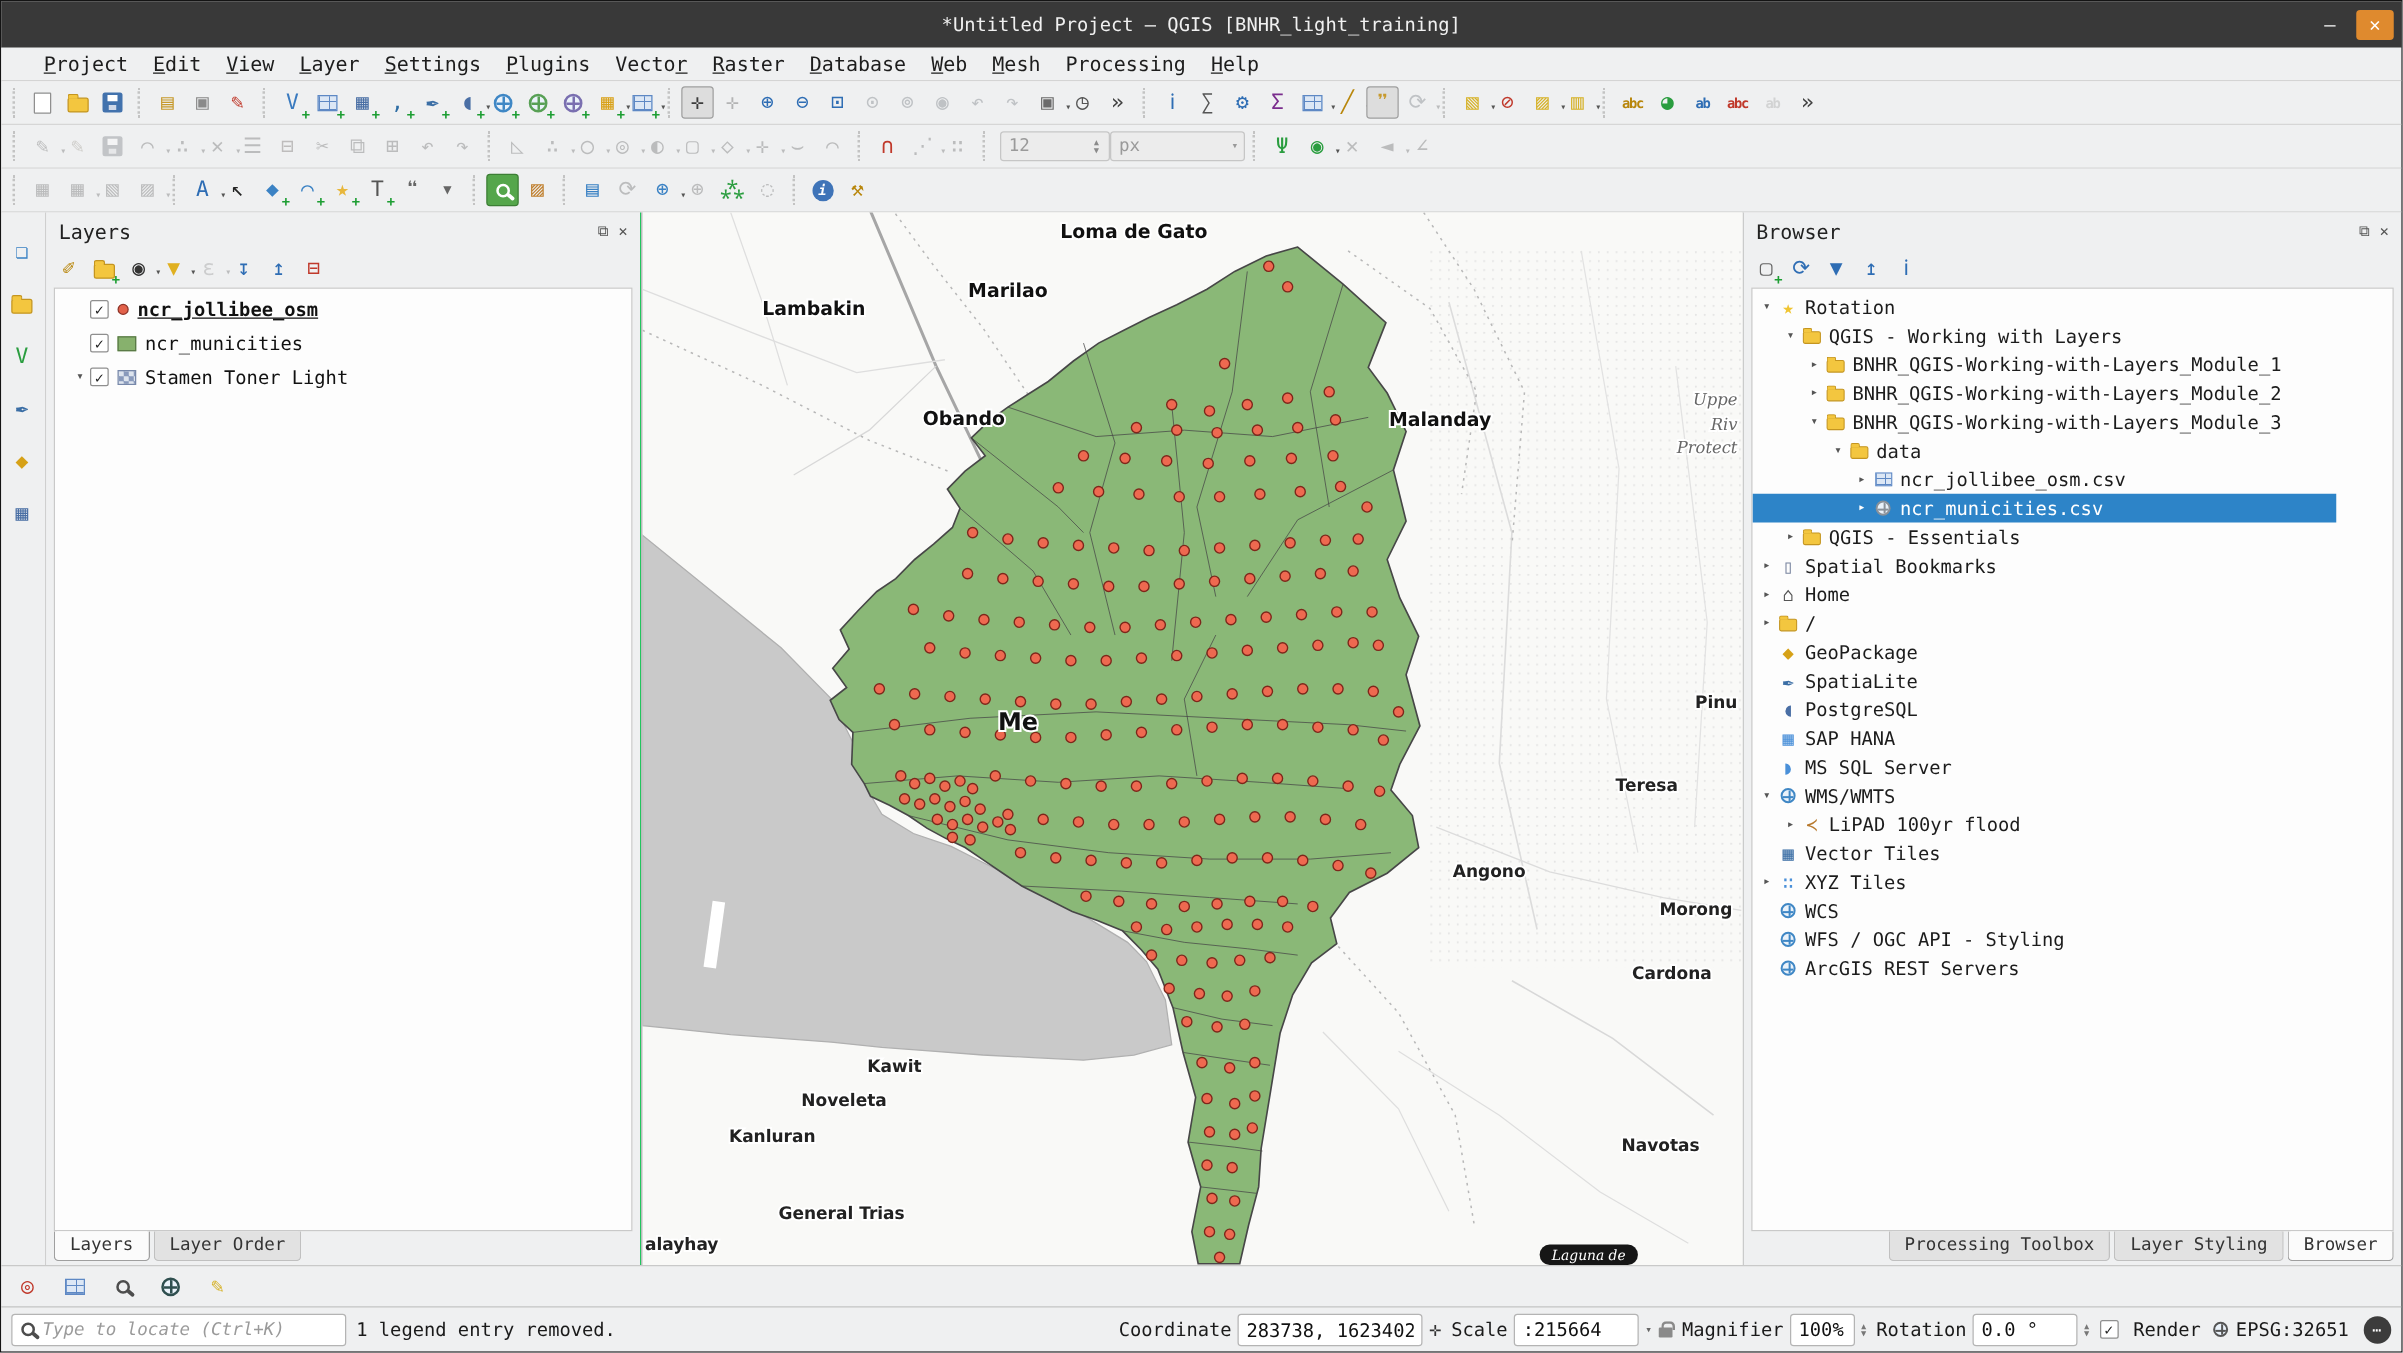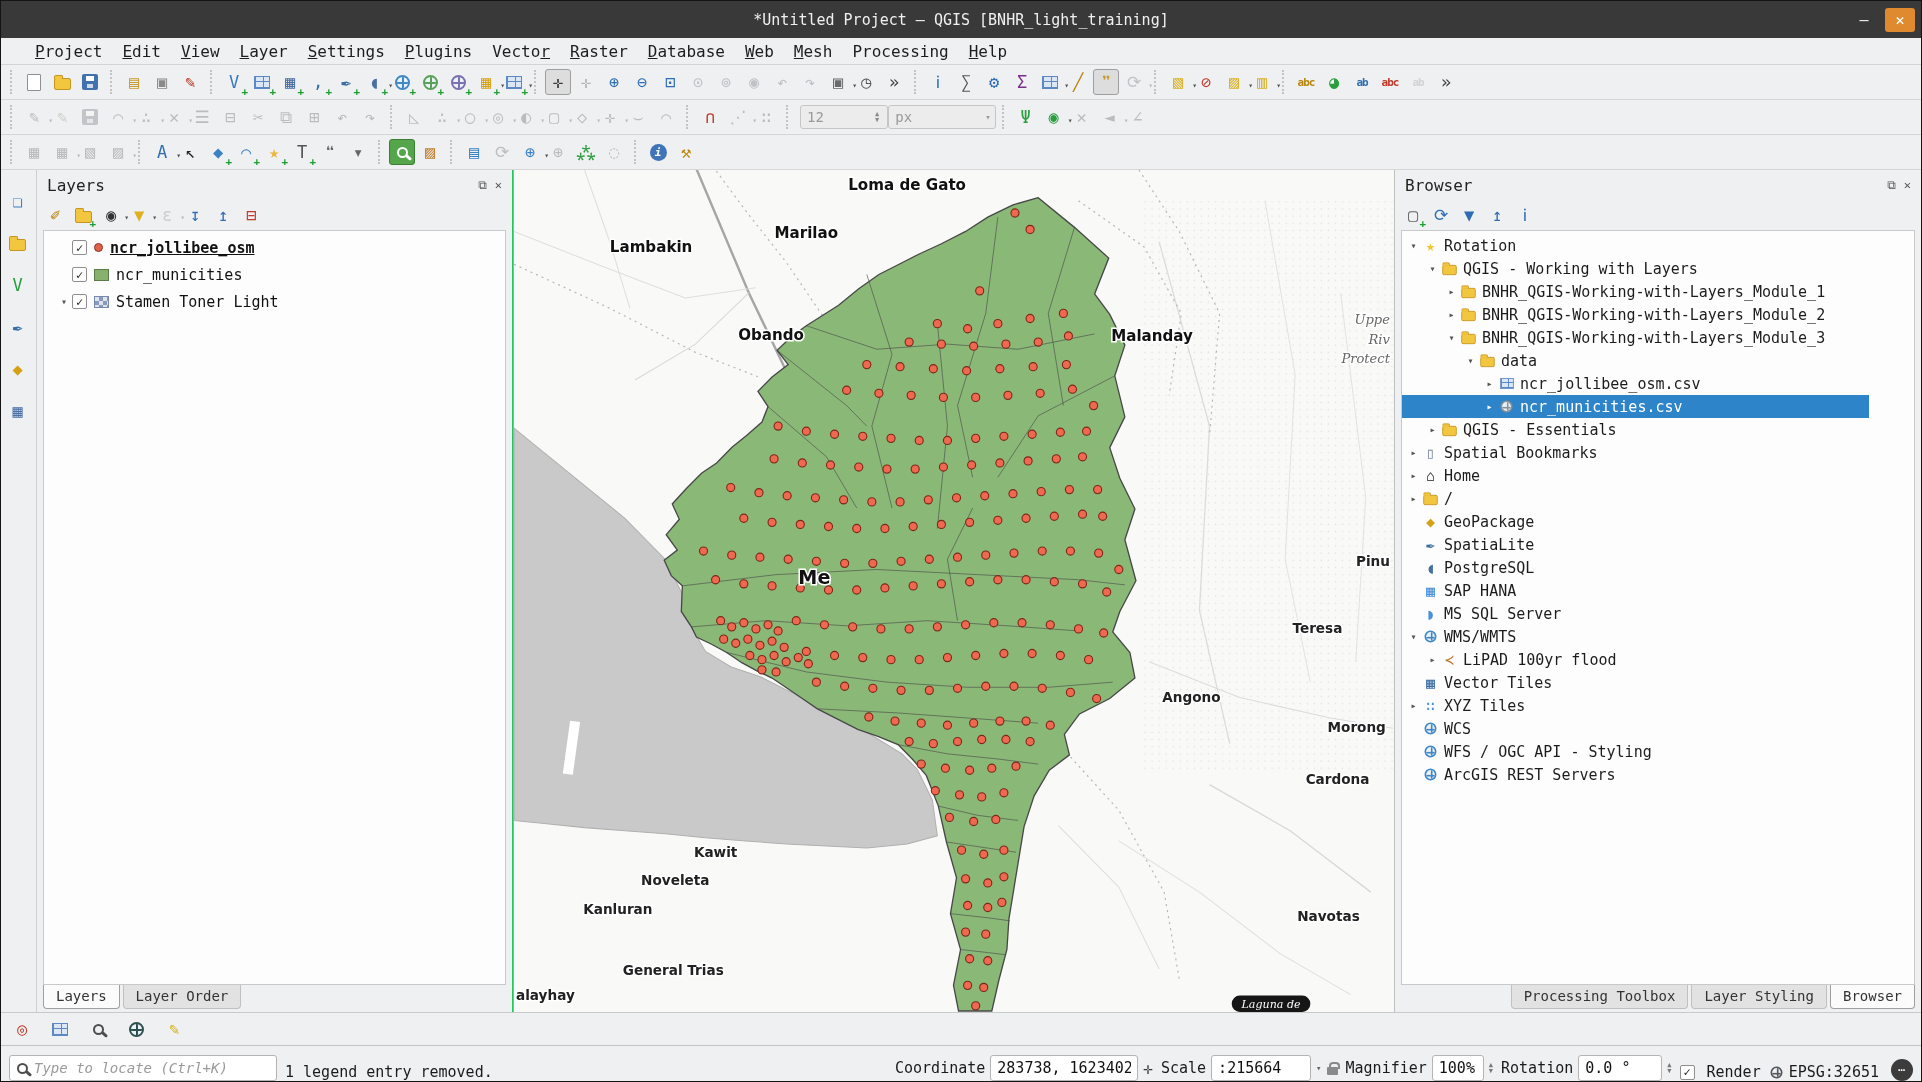--- a/index.html
+++ b/index.html
@@ -111,21 +111,21 @@
   .tab.active { background:#fbfbfb; border-color:#9f9f9f; }
 
   
   #map-area { flex:1; position:relative; background:#f9f9f7; border-left:1px solid #a9a9a9; min-width:0; }
   #map-svg { position:absolute; inset:0; width:100%; height:100%; }
 
   
   #pluginbar { height:33px; background:#eff0f1; border-top:1px solid #c9c9c9;
     display:flex; align-items:center; padding:0 8px; gap:10px; flex:none; }
   #statusbar { height:36px; background:#eff0f1; border-top:1px solid #c4c4c4;
-    display:flex; align-items:flex-end; padding:0 8px; gap:8px; flex:none; font-size:15px; color:#1a1a1a; }
+    display:flex; align-items:center; padding:0 8px; gap:8px; flex:none; font-size:15px; color:#1a1a1a; }
   #locate-box { width:268px; height:26px; background:#fff; border:1px solid #b4b4b4; border-radius:3px;
     display:flex; align-items:center; padding:0 7px; gap:6px; }
   #locate-box input { border:none; outline:none; flex:1; font-family:inherit; font-size:14px;
     font-style:italic; color:#444; background:transparent; }
   #locate-box input::placeholder { color:#9a9a9a; }
   .sb-group { display:flex; align-items:center; gap:5px; }
   .sb-input { height:26px; background:#fff; border:1px solid #b4b4b4; border-radius:3px;
     font-family:inherit; font-size:15px; color:#111; padding:0 6px; }
   .sb-spin { display:flex; flex-direction:column; font-size:7px; line-height:6px; color:#777; }
   .lck { width:11px; height:8px; background:#8a8a8a; border-radius:1px; position:relative; margin-top:5px; }

